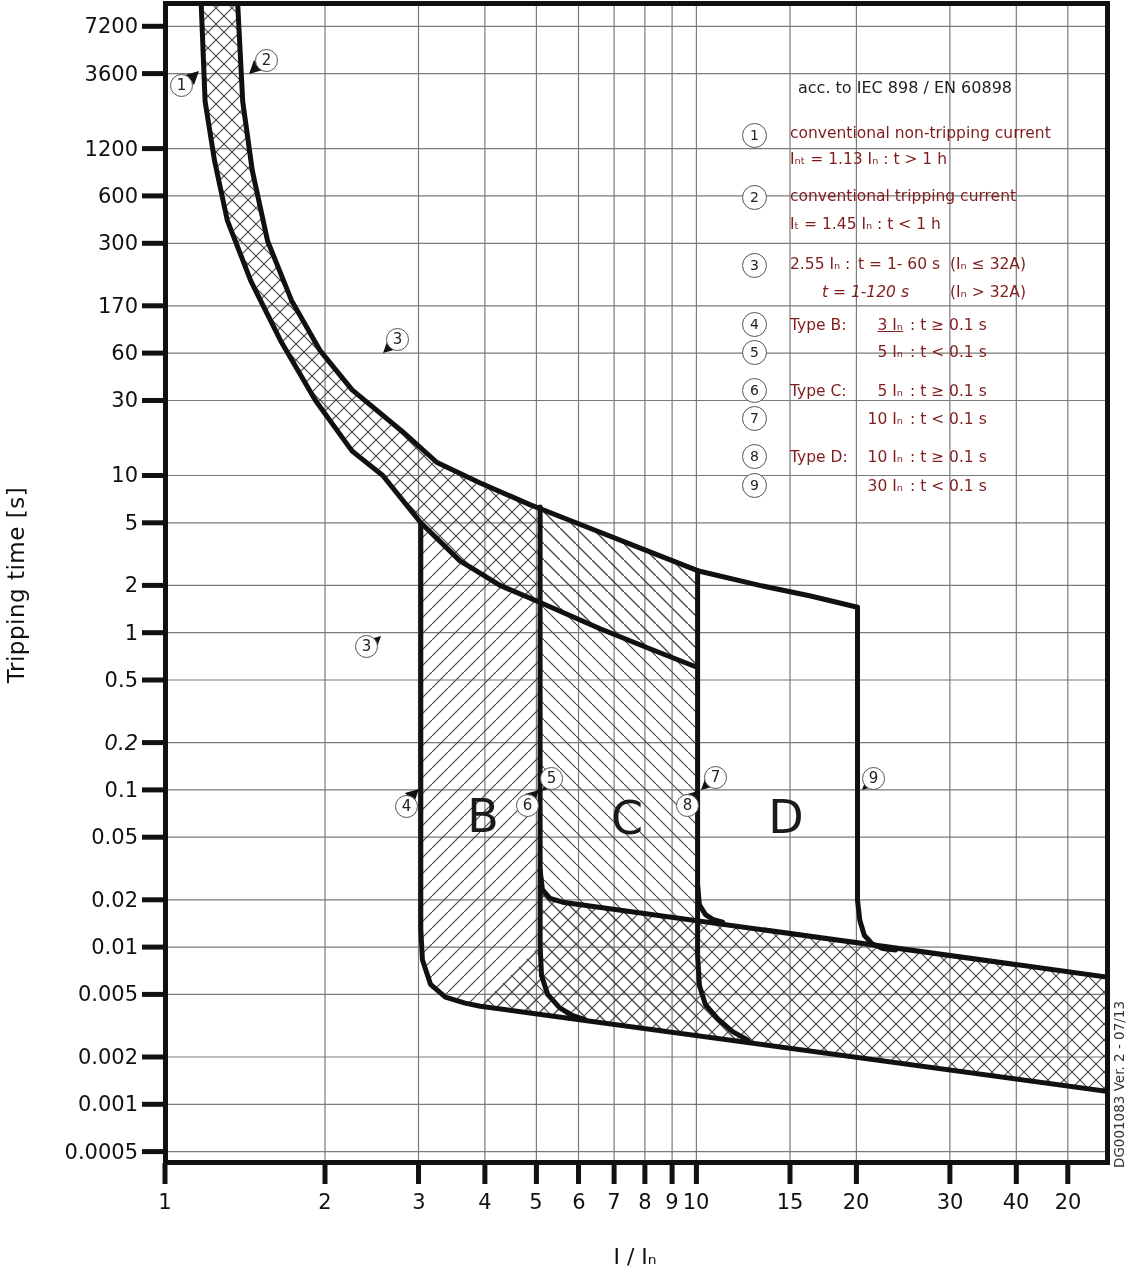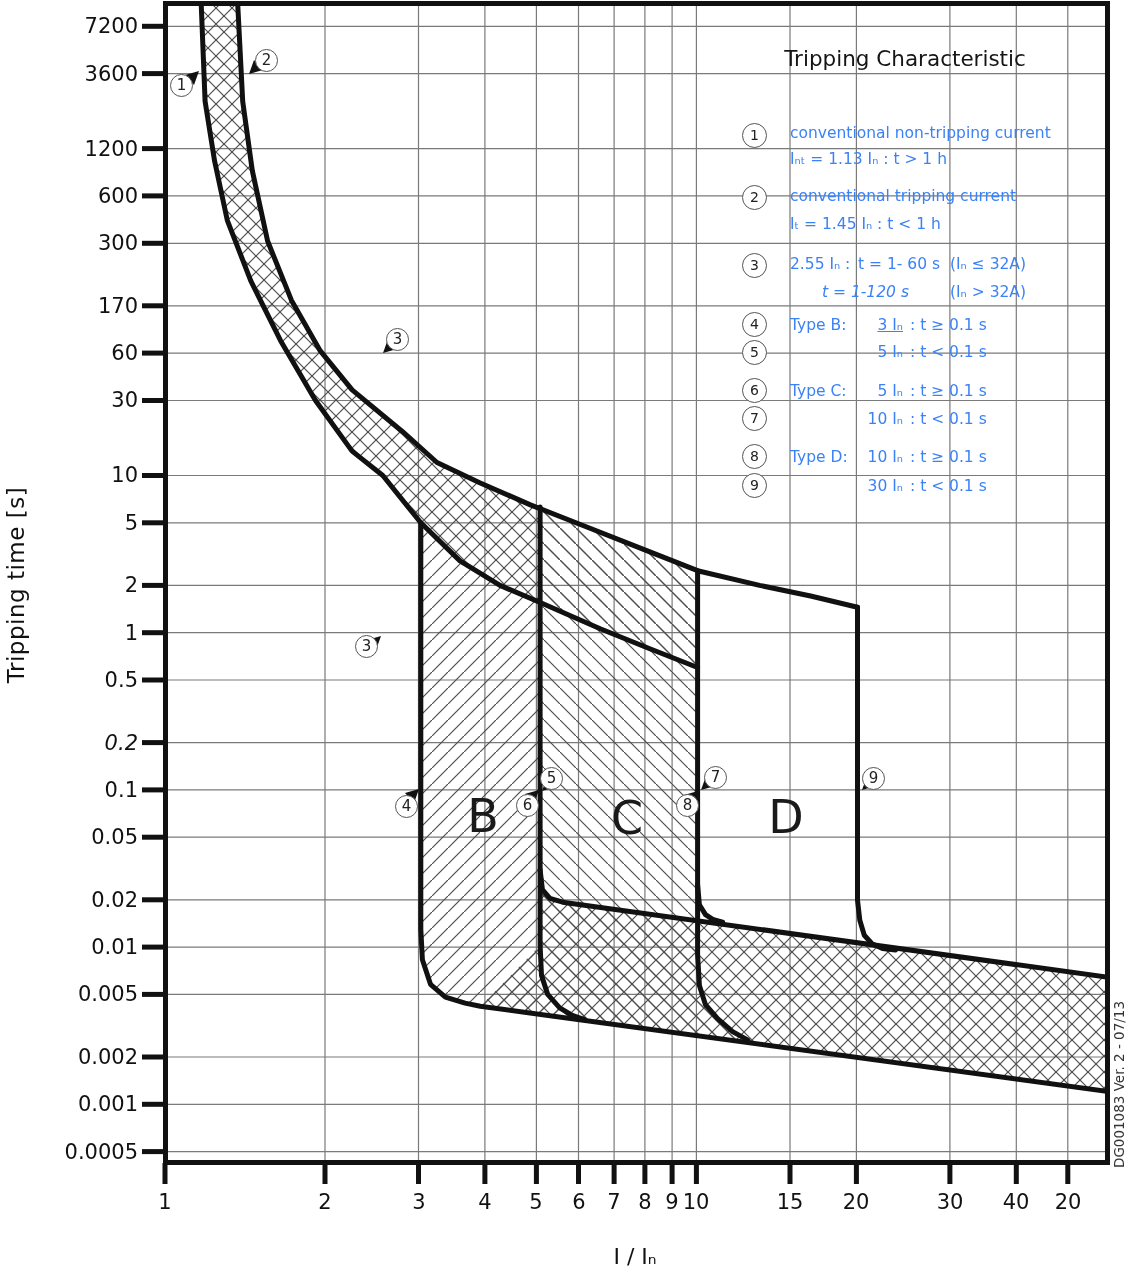--- a/index.html
+++ b/index.html
@@ -9,21 +9,21 @@
   .abs{position:absolute;white-space:nowrap;}
   .ylab{position:absolute;width:120px;text-align:right;font-size:21px;line-height:24px;color:#111;}
   .xlab{position:absolute;width:64px;text-align:center;font-size:21px;line-height:24px;color:#111;}
   .ytitle{position:absolute;left:16px;top:585px;transform:translate(-50%,-50%) rotate(-90deg);
           font-size:23px;letter-spacing:.5px;color:#111;}
   .xtitle{position:absolute;left:635px;top:1256px;transform:translate(-50%,-50%);font-size:22px;color:#111;}
   .title{position:absolute;left:700px;top:46px;width:410px;text-align:center;font-size:21.5px;color:#151515;}
   .subtitle{position:absolute;left:700px;top:78px;width:410px;text-align:center;font-size:16px;color:#222;}
   .lgc{position:absolute;width:23px;height:23px;border:1.4px solid #555;border-radius:50%;
        background:#fff;text-align:center;font-size:14px;line-height:22px;color:#222;left:742px;}
-  .lgt{position:absolute;font-size:15.5px;line-height:20px;color:#3b82f6;}
+  .lgt{position:absolute;font-size:15.5px;line-height:20px;color:#7f1d1d;}
   .mk{position:absolute;width:21px;height:21px;border:1.4px solid #555;border-radius:50%;
       background:#fff;text-align:center;font-size:15px;line-height:20px;color:#222;z-index:5;}
   .zone{position:absolute;transform:translate(-50%,-50%);font-size:46px;color:#1a1a1a;z-index:4;}
   .ver{position:absolute;left:1111px;top:946px;height:222px;writing-mode:vertical-rl;
        transform:rotate(180deg);font-size:13.5px;color:#333;}
 </style>
 </head>
 <body>
 
 <div id="stage">
@@ -149,21 +149,21 @@
           <polygon points="539,790 525,794 534,804" fill="#111111"></polygon>
           <polygon points="701,790 715,786 706,776" fill="#111111"></polygon>
           <polygon points="698,791 684,795 693,805" fill="#111111"></polygon>
           <polygon points="862,790 876,786 867,776" fill="#111111"></polygon>
         </g>
    </svg></div>
 
   <div class="ytitle">Tripping time [s]</div>
   <div class="xtitle">I / Iₙ</div>
 
-  <div class="title">Tripping Characteristic</div>
+  <div class="subtitle">acc. to IEC 898 / EN 60898</div>
 
   <div>
     <div class="lgc" style="top:123px;">1</div>
     <div class="lgt abs" style="left:790px;top:123px;">conventional non-tripping current</div>
     <div class="lgt abs" style="left:790px;top:149px;">Iₙₜ = 1.13 Iₙ :  t &gt; 1 h</div>
 
     <div class="lgc" style="top:185px;">2</div>
     <div class="lgt abs" style="left:790px;top:186px;">conventional tripping current</div>
     <div class="lgt abs" style="left:790px;top:214px;">Iₜ = 1.45 Iₙ :  t &lt; 1 h</div>
 

